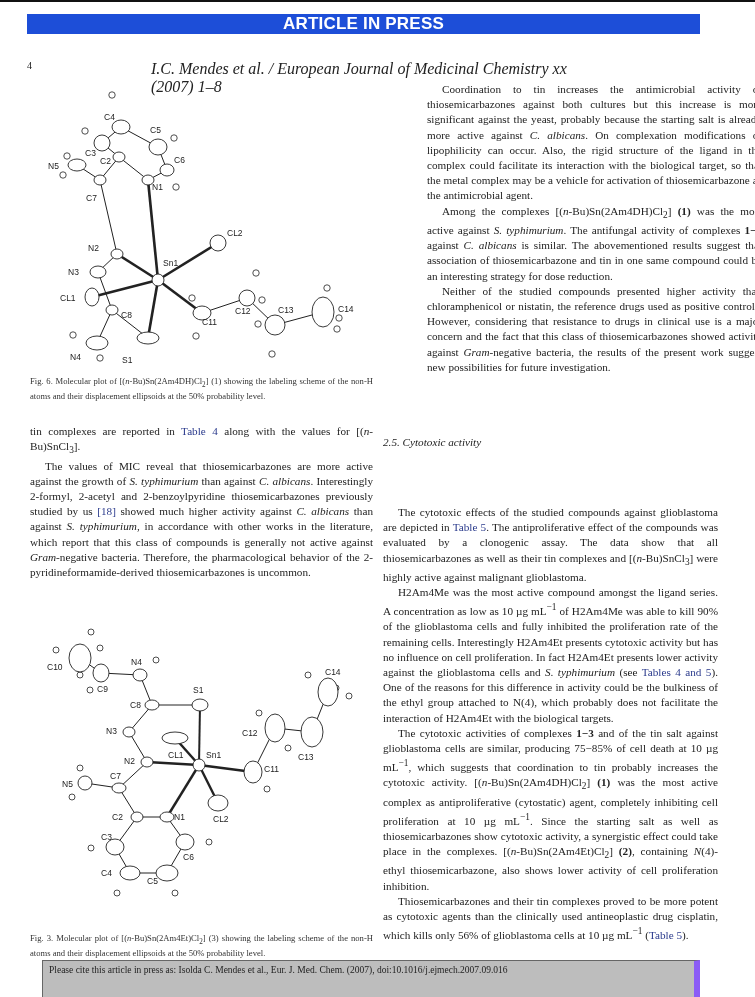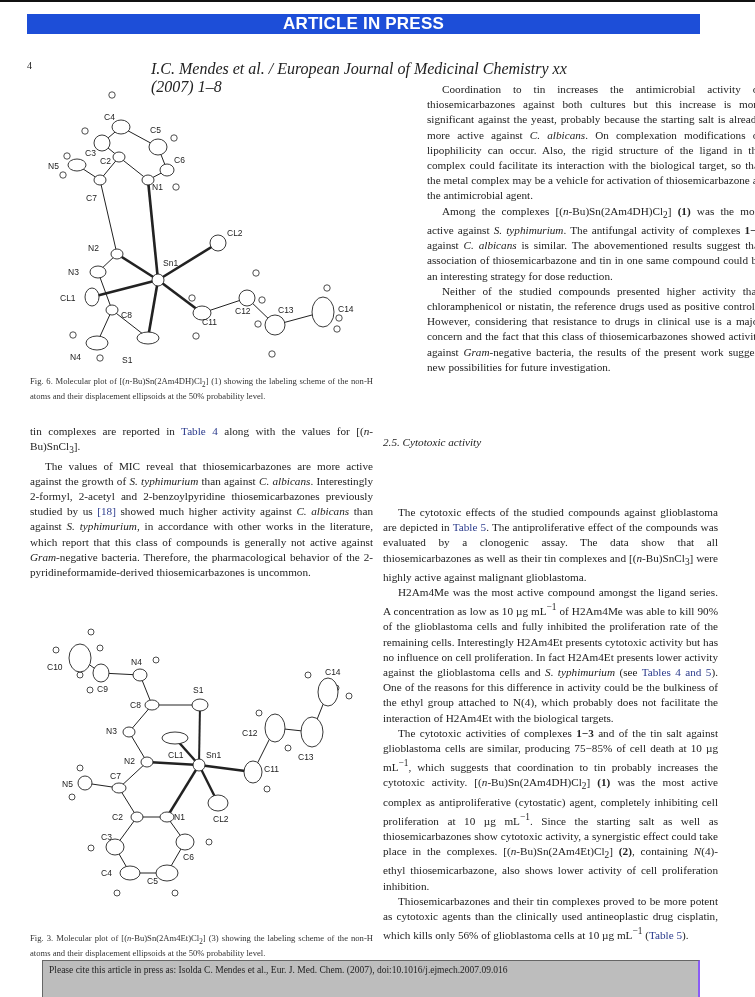--- a/index.html
+++ b/index.html
@@ -15,21 +15,21 @@
   .col p { margin: 0; text-indent: 15px; }
   .col p.noind { text-indent: 0; }
   .link { color: #2a3a8c; }
   i { font-style: italic; }
   b { font-weight: bold; }
   .caption { position: absolute; font-size: 8.6px; line-height: 11.6px; text-align: justify; color: #333; }
   .secthead { position: absolute; left: 383px; top: 436px; font-size: 11.2px; font-style: italic; }
   .fig { position: absolute; }
   .fig text { font-family: "Liberation Sans", "DejaVu Sans", sans-serif; font-size: 8.5px; fill: #222; }
   .footer { position: absolute; left: 42px; top: 960px; width: 658px; height: 37px; background: #bdbdbd;
-            border-left: 1px solid #666; border-right: 2px solid #8b5cf6; border-top: 1px solid #666;
+            border-left: 1px solid #666; border-right: 6px solid #8b5cf6; border-top: 1px solid #666;
             box-sizing: border-box; font-size: 9.5px; padding: 4px 6px; color: #222; }
 </style>
 </head>
 <body>
 
 <div class="topline"></div>
 <div class="banner">ARTICLE IN PRESS</div>
 <div class="pageno">4</div>
 <div class="runhead">I.C. Mendes et al. / European Journal of Medicinal Chemistry xx (2007) 1–8</div>
 

